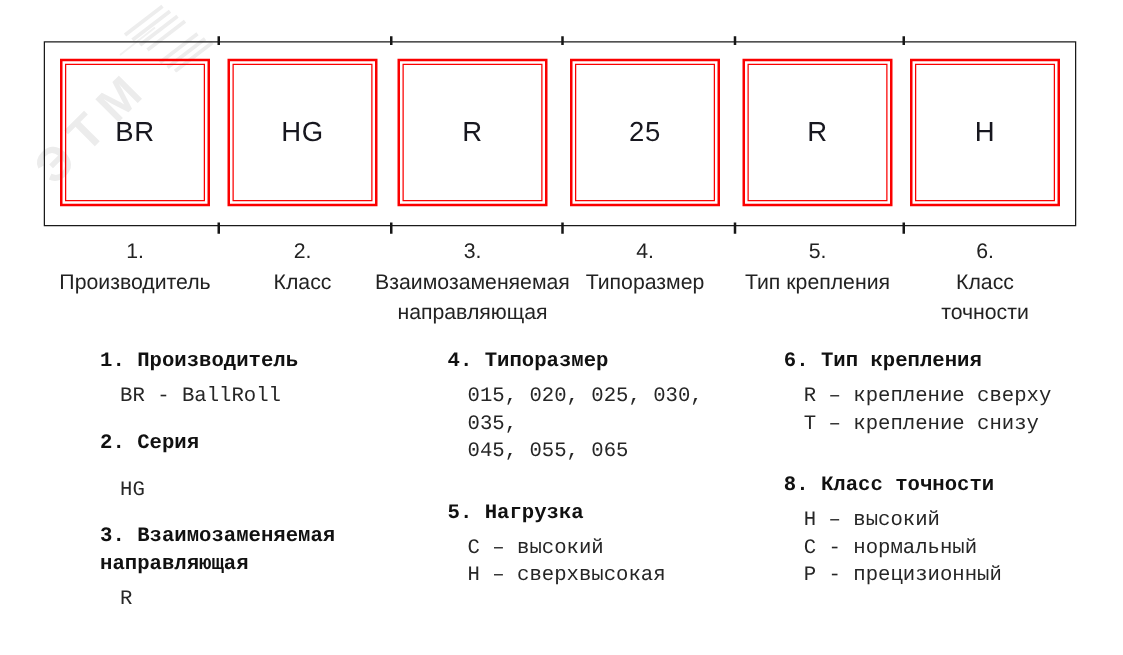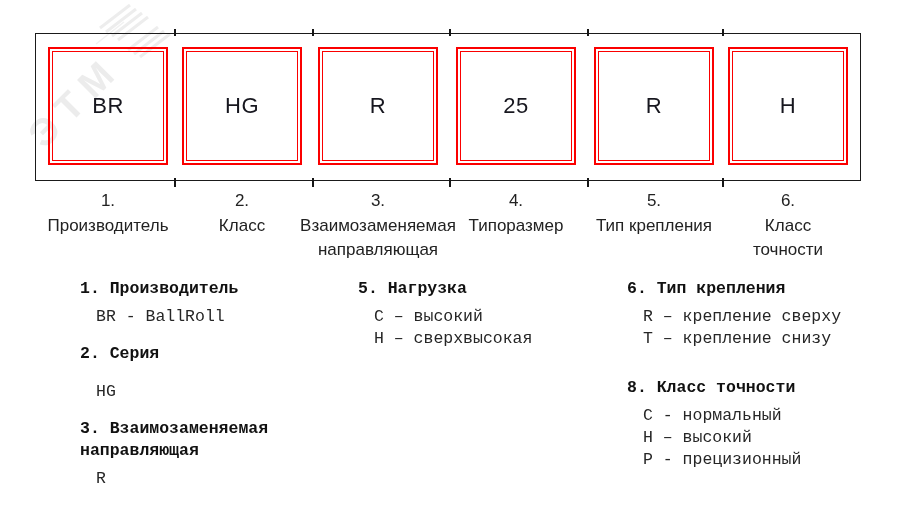--- a/index.html
+++ b/index.html
@@ -123,33 +123,38 @@
       <div class="legend-value">HG</div>
     </div>
     <div class="legend-group">
       <div class="legend-heading">3. Взаимозаменяемая направляющая</div>
       <div class="legend-value">R</div>
     </div>
   </div>
 
   <div class="legend-col wide-gap" style="left:358px;width:240px">
     <div class="legend-group">
+      <div class="legend-heading">4. Типоразмер</div>
+      <div class="legend-value">015, 020, 025, 030, 035,</div>
+      <div class="legend-value">045, 055, 065</div>
+    </div>
+    <div class="legend-group">
       <div class="legend-heading">5. Нагрузка</div>
       <div class="legend-value">C – высокий</div>
       <div class="legend-value">H – сверхвысокая</div>
     </div>
   </div>
 
   <div class="legend-col wide-gap" style="left:627px;width:250px">
     <div class="legend-group">
       <div class="legend-heading">6. Тип крепления</div>
       <div class="legend-value">R – крепление сверху</div>
       <div class="legend-value">T – крепление снизу</div>
     </div>
     <div class="legend-group">
       <div class="legend-heading">8. Класс точности</div>
+      <div class="legend-value">H – высокий</div>
       <div class="legend-value">C - нормальный</div>
-      <div class="legend-value">H – высокий</div>
       <div class="legend-value">P - прецизионный</div>
     </div>
   </div>
 
 </div>
 
 </body></html>

